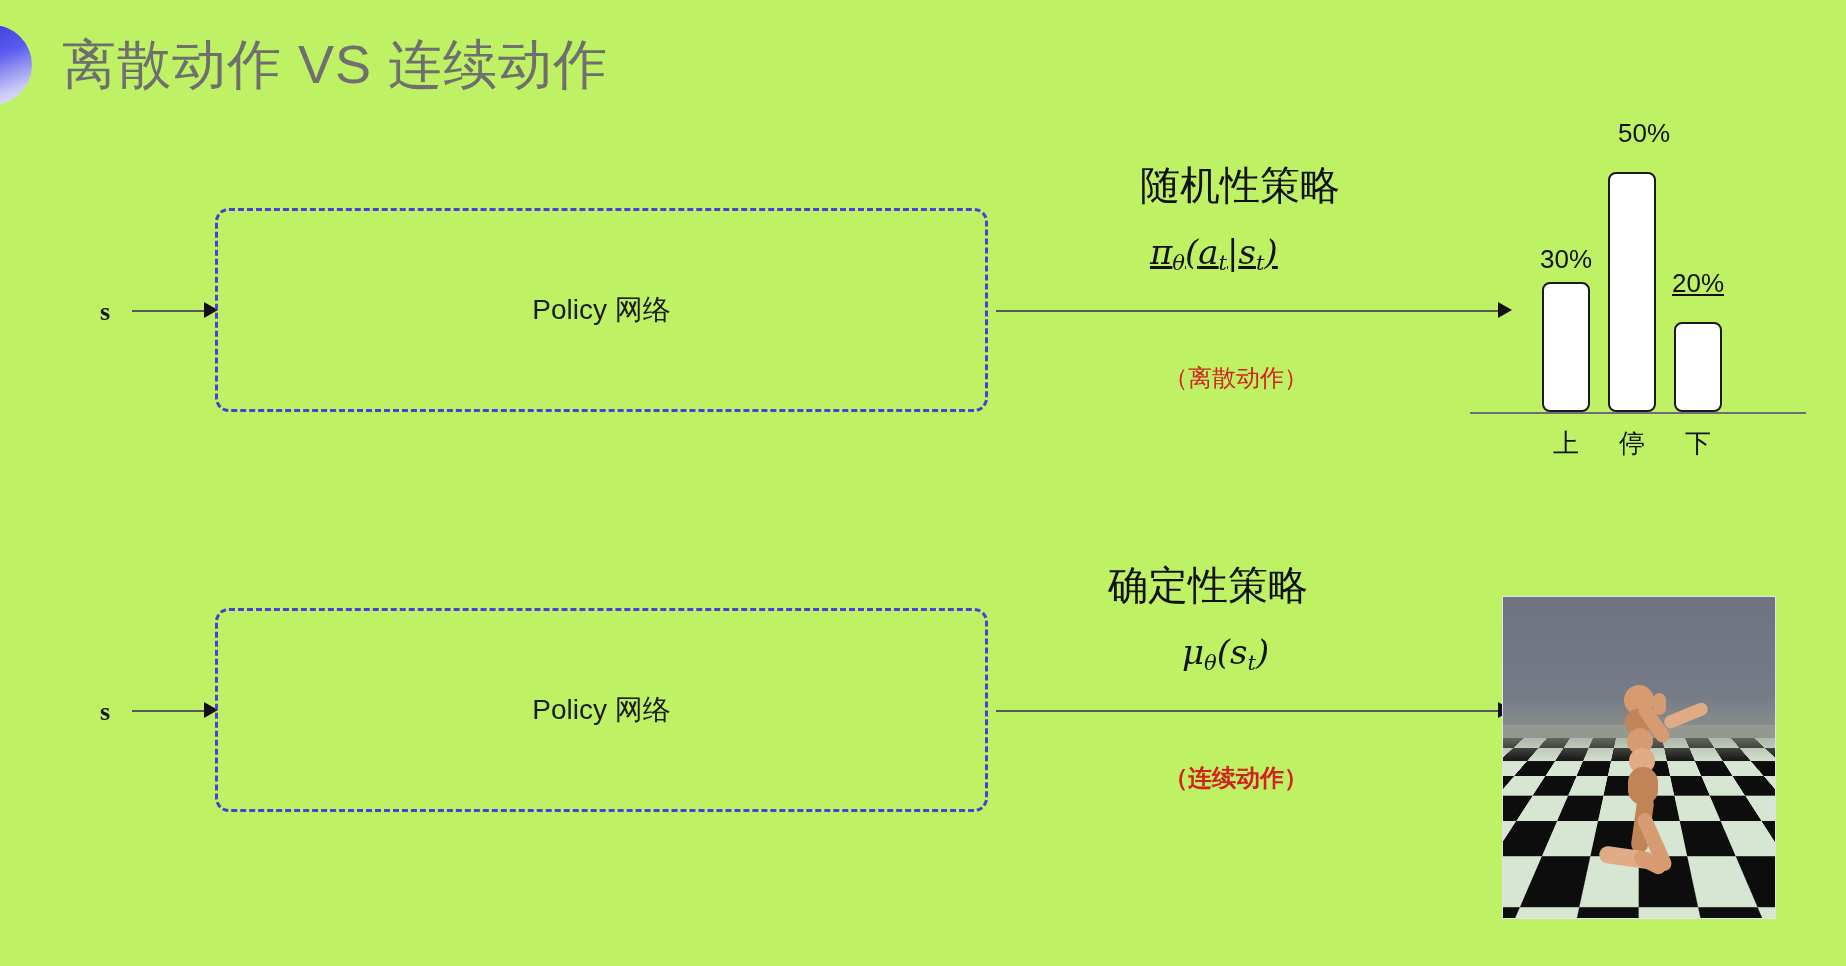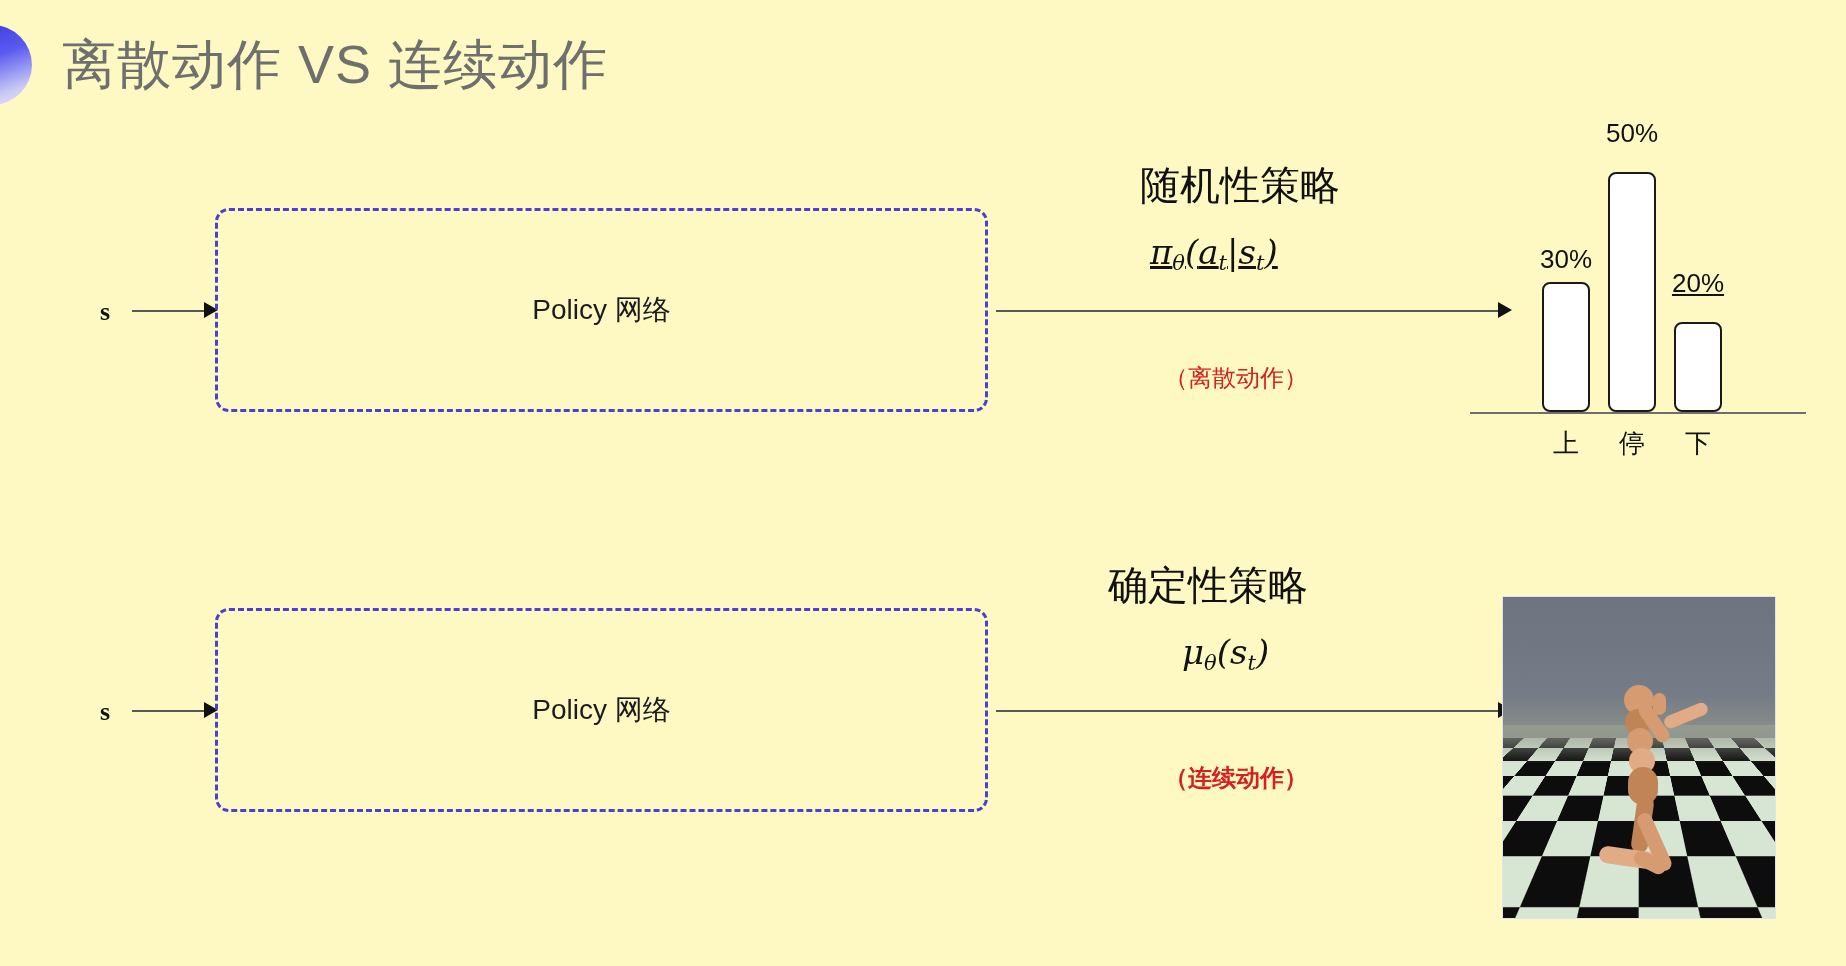--- a/index.html
+++ b/index.html
@@ -7,21 +7,21 @@
     padding: 0;
     background: #ffffff;
   }
   body {
     font-family: "Liberation Sans", sans-serif;
   }
   #slide {
     position: relative;
     width: 1846px;
     height: 966px;
-    background: #fef9c3;
+    background: #bef264;
     overflow: hidden;
   }
 
   
   .title-decor {
     position: absolute;
     left: -24px;
     top: 25px;
     width: 56px;
     height: 80px;
@@ -228,21 +228,21 @@
 
     <div class="chart" style="left:1470px; top:100px; width:376px; height:350px;">
 
       <div class="chart-baseline" style="top:312px; width:336px;"></div>
 
       <div class="bar" style="left:72px; bottom:38px; width:48px; height:130px;"></div>
       <div class="bar-value" style="left:50px; top:144px; width:92px;">30%</div>
       <div class="bar-cat" style="left:50px; top:326px; width:92px;">上</div>
 
       <div class="bar" style="left:138px; bottom:38px; width:48px; height:240px;"></div>
-      <div class="bar-value" style="left:116px; top:18px; width:92px;text-align:center;">50%</div>
+      <div class="bar-value" style="left:128px; top:18px; width:92px;text-align:center;">50%</div>
       <div class="bar-cat" style="left:116px; top:326px; width:92px;">停</div>
 
       <div class="bar" style="left:204px; bottom:38px; width:48px; height:90px;"></div>
       <div class="bar-value" style="left:182px; top:168px; width:92px;text-decoration:underline;">20%</div>
       <div class="bar-cat" style="left:182px; top:326px; width:92px;">下</div>
     </div>
   </div>
 
   <div class="row row-continuous">
 

